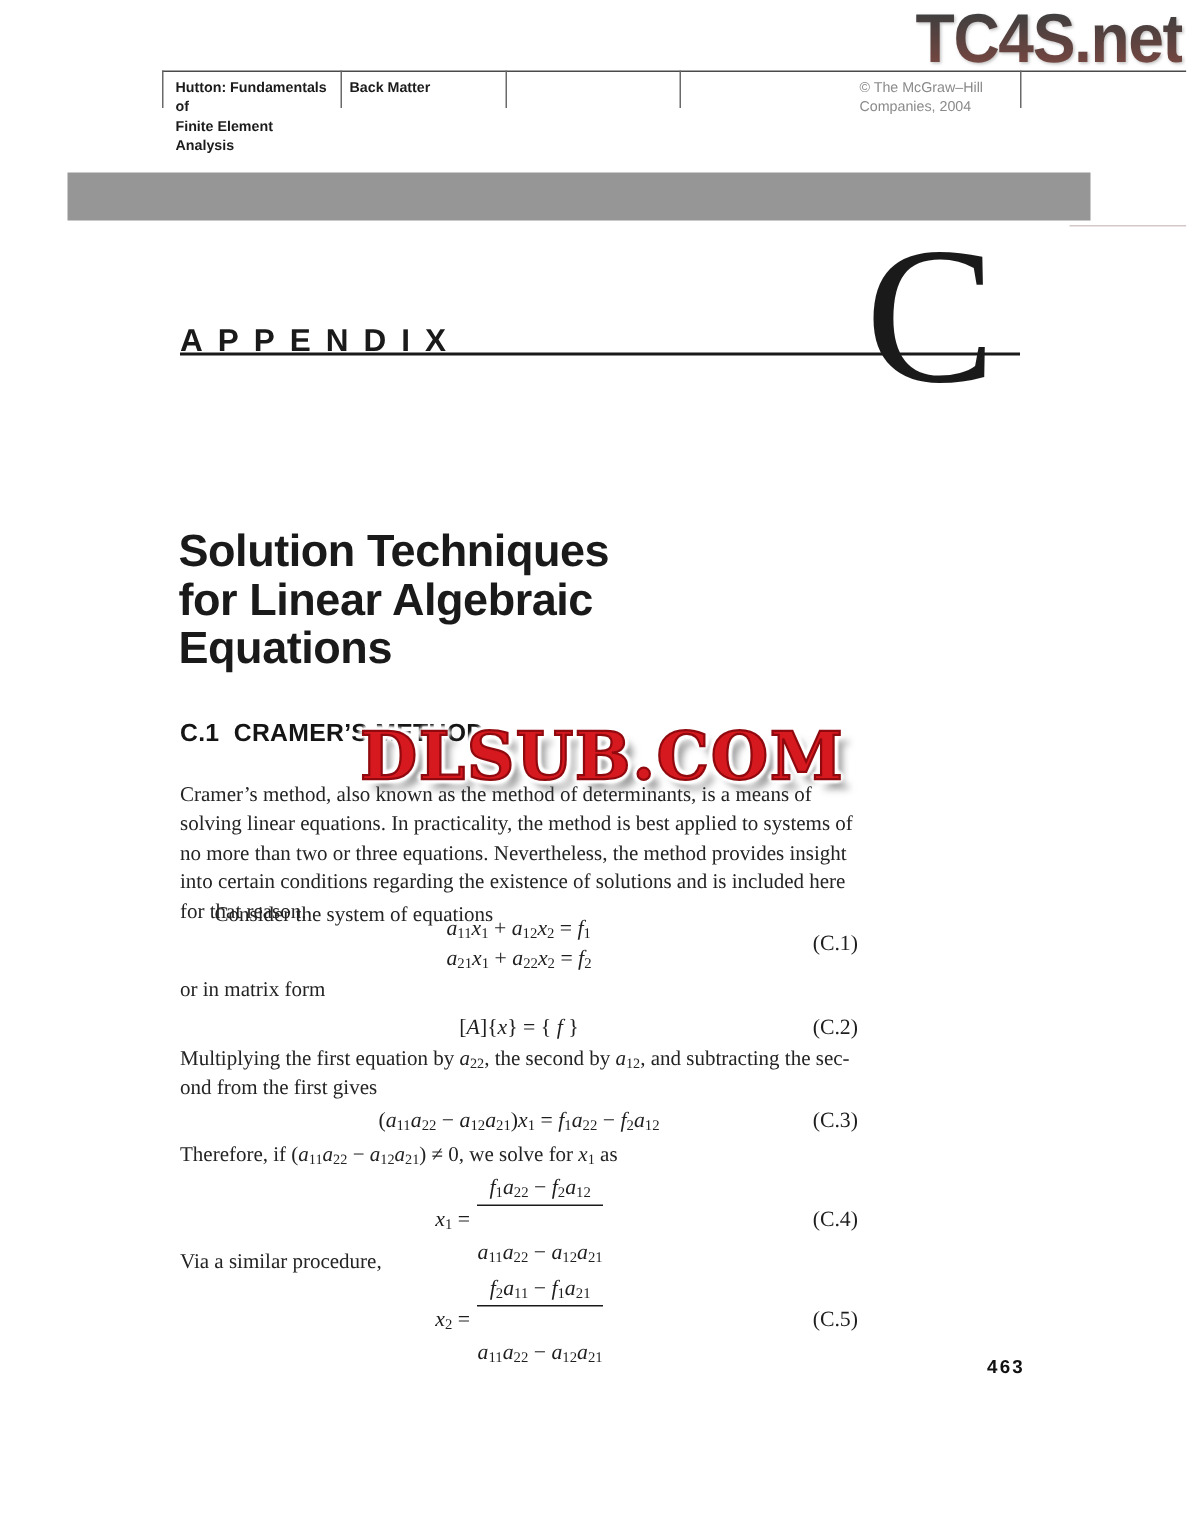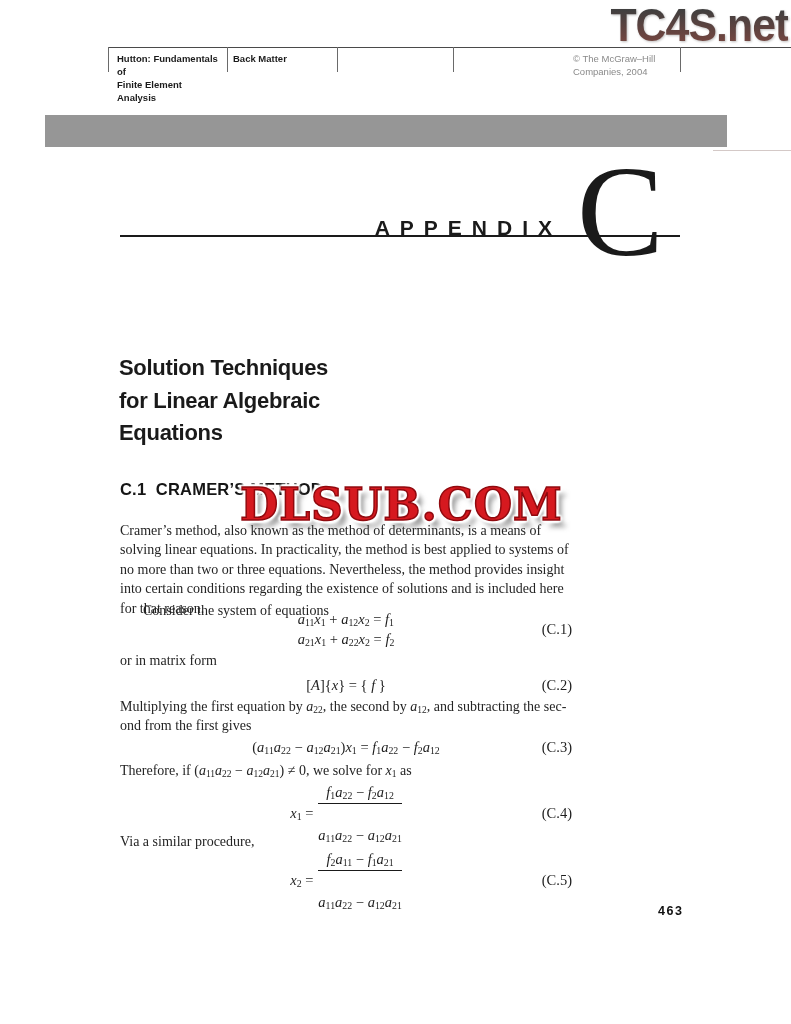--- a/index.html
+++ b/index.html
@@ -23,29 +23,29 @@
   #hcol1{left:117px;width:105px;}
   #hcol2{left:233px;width:95px;}
   #hcol3{left:345px;width:108px;}
   #hcol4{left:573px;width:110px;font-weight:normal;color:#8a8a8a;}
 
   #graybar{position:absolute;left:45px;top:115px;width:682px;height:32px;background:#969696;}
   #artifact{position:absolute;left:713px;top:150px;width:78px;height:1px;background:#d4c9c7;}
 
   
   #app-rule{position:absolute;left:120px;top:235px;width:560px;height:2px;background:#1a1a1a;}
-  #app-word{position:absolute;left:120px;top:216px;width:442px;text-align:right;
+  #app-word{position:absolute;left:120px;top:216px;width:442px;
     font-family:"Liberation Sans",sans-serif;font-weight:bold;font-size:21px;
     letter-spacing:10px;margin-right:-10px;color:#1a1a1a;}
   #app-letter{position:absolute;left:577px;top:146px;
     font-family:"Liberation Serif",serif;font-size:130px;line-height:1;color:#1a1a1a;}
 
   #title{position:absolute;left:119px;top:352px;
     font-family:"Liberation Sans",sans-serif;font-weight:bold;
-    font-size:22px;line-height:32.5px;letter-spacing:-.3px;color:#1a1a1a;}
+    font-size:30px;line-height:32.5px;letter-spacing:-.3px;color:#1a1a1a;}
 
   #sec-head{position:absolute;left:120px;top:480px;
     font-family:"Liberation Sans",sans-serif;font-weight:bold;
     font-size:16.5px;letter-spacing:.2px;color:#151515;}
 
   
   #wm-dlsub{position:absolute;left:240px;top:483px;z-index:6;
     font-family:"DejaVu Serif",serif;font-weight:bold;font-size:44px;line-height:1;
     letter-spacing:1px;color:#d6191f;-webkit-text-stroke:1.5px #90090e;
     text-shadow:-3px 0 2px #fff,3px 0 2px #fff,0 -3px 2px #fff,0 3px 2px #fff,

